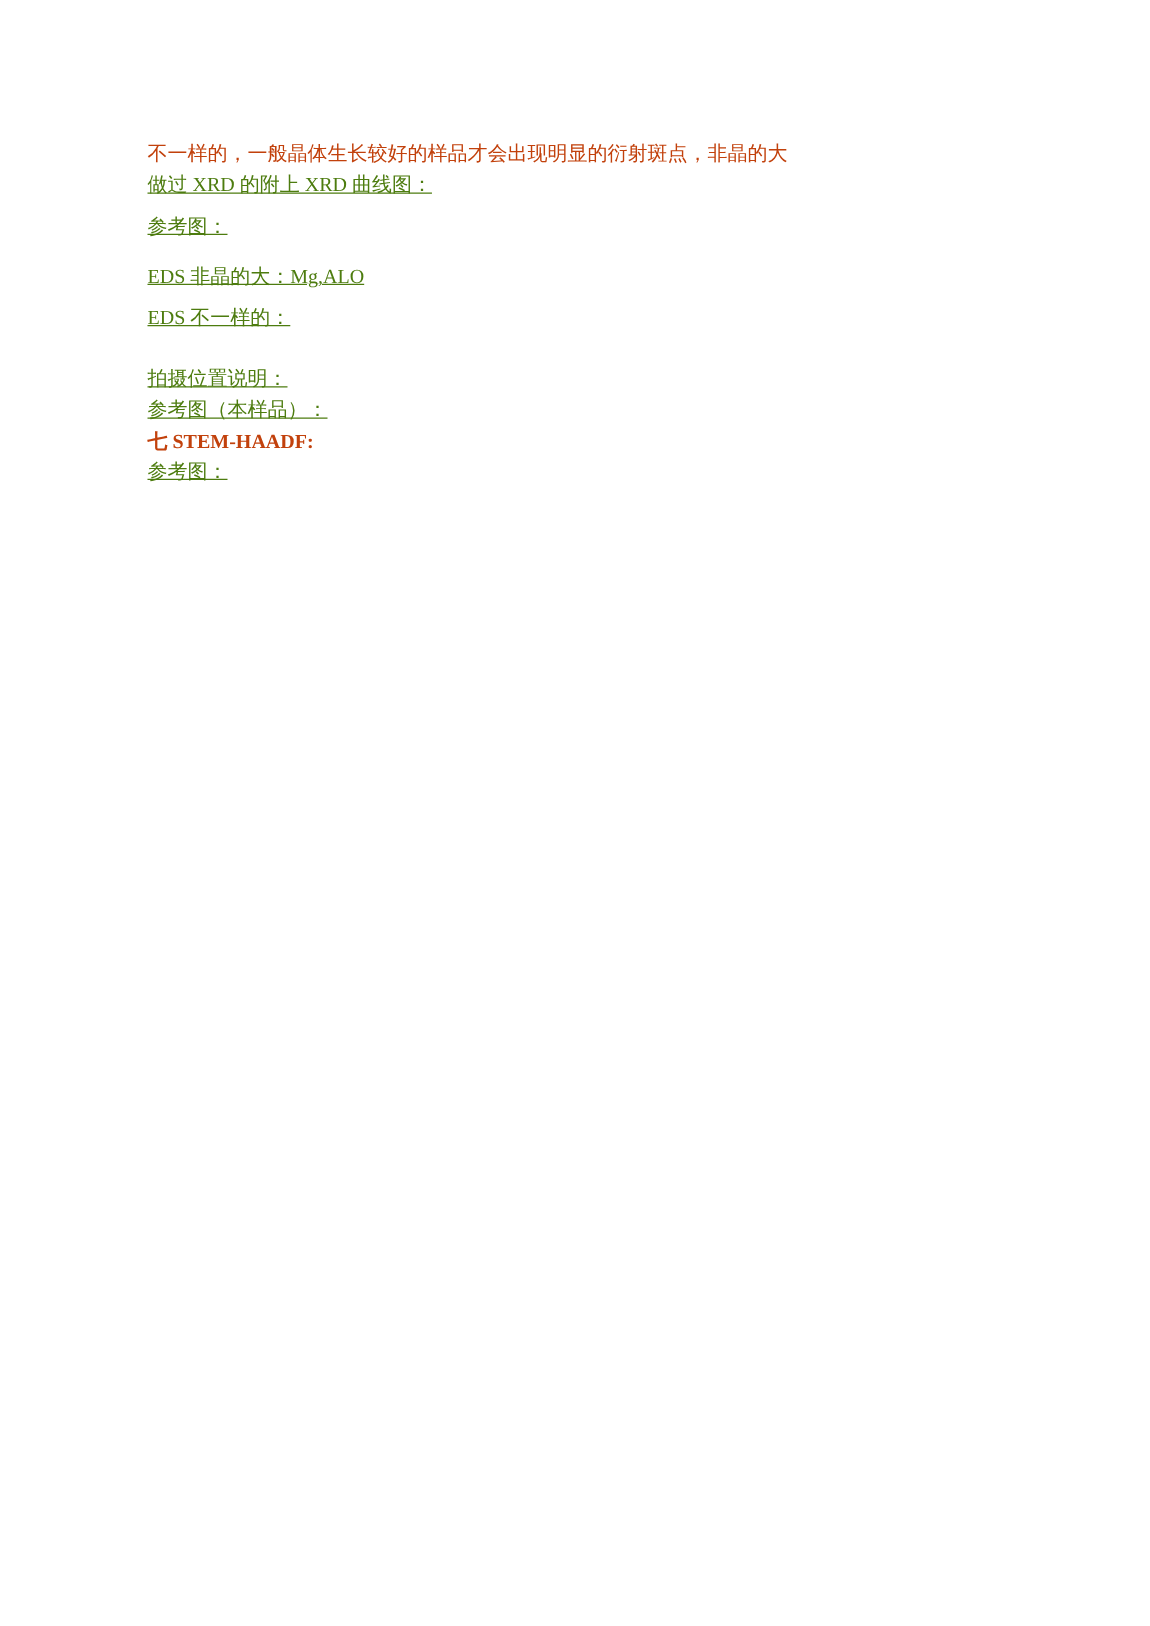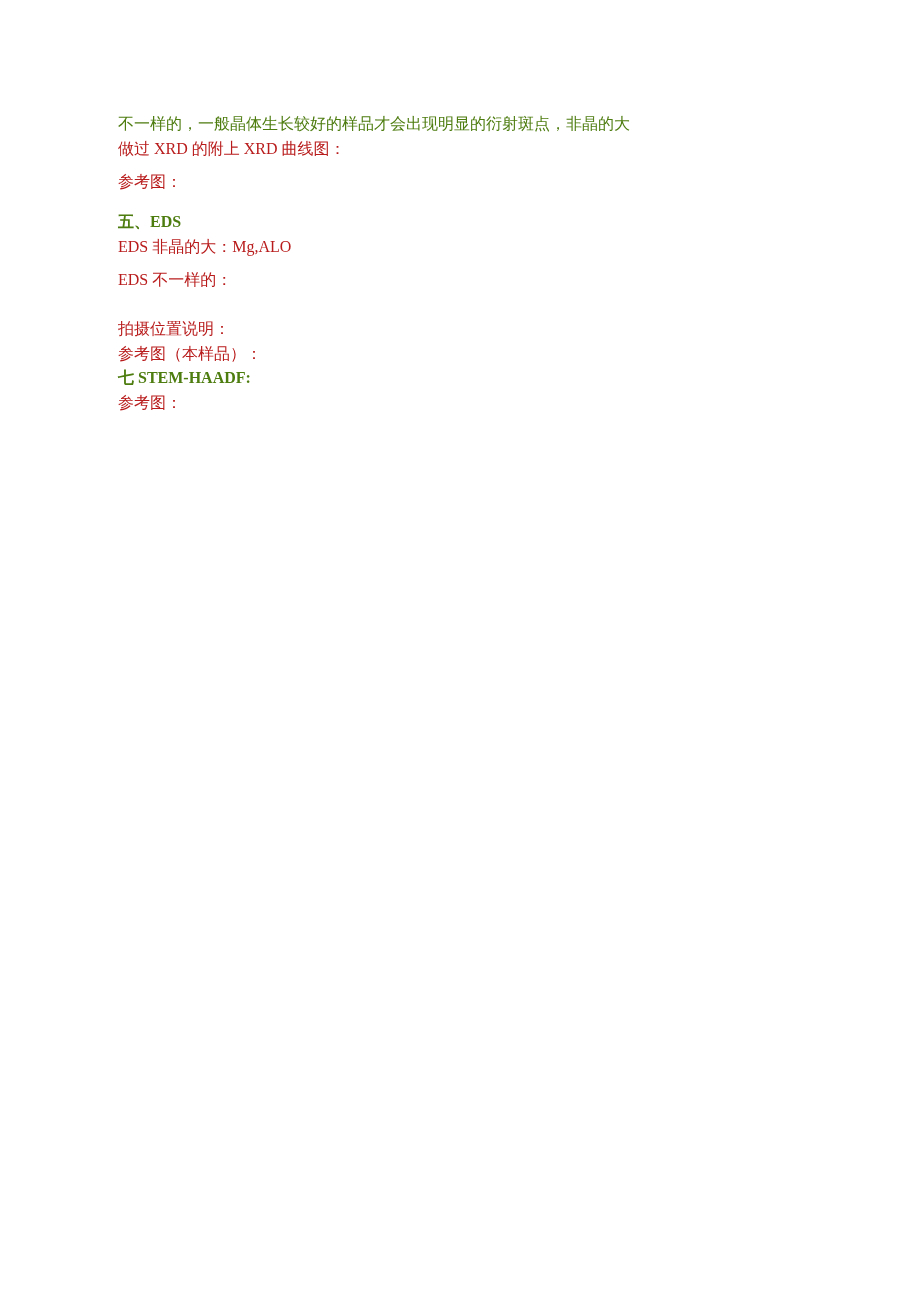--- a/index.html
+++ b/index.html
@@ -11,22 +11,22 @@
   .page {
     width: 920px;
     min-height: 1301px;
     box-sizing: border-box;
     padding: 112px 118px 0 118px;
     font-family: "Songti SC", "SimSun", "Times New Roman", serif;
     font-size: 16px;
     line-height: 1.55;
     color: #000;
   }
-  .red { color: #b91c1c; }
-  .black { color: #4d7c0f; }
+  .red { color: #4d7c0f; text-decoration: underline; }
+  .black { color: #c2410c; }
   .bold { font-weight: bold; }
   .indent0 { margin-left: 0; }
   .indent1 { margin-left: 32px; }
   .indent2 { margin-left: 80px; }
   .gap { height: 8px; }
   .line { margin: 0; }
 </style>
 </head>
 <body>
 
@@ -34,23 +34,20 @@
 
   <p class="line indent2 black">不一样的，一般晶体生长较好的样品才会出现明显的衍射斑点，非晶的大</p>
 
   <p class="line indent1 red">做过 XRD 的附上 XRD 曲线图：</p>
   <div class="gap"></div>
   <p class="line indent1 red">参考图：</p>
 
   <div class="gap"></div>
   <div class="gap"></div>
 
-  <p class="line indent0 black bold">
-    <span>五、</span><span>EDS</span>
-  </p>
   <p class="line indent1 red">EDS 非晶的大：Mg,ALO</p>
   <div class="gap"></div>
   <p class="line indent1 red">EDS 不一样的：</p>
 
   <div class="gap"></div>
   <div class="gap"></div>
   <div class="gap"></div>
 
   <p class="line indent1 red">拍摄位置说明：</p>
   <p class="line indent1 red">参考图（本样品）：</p>

